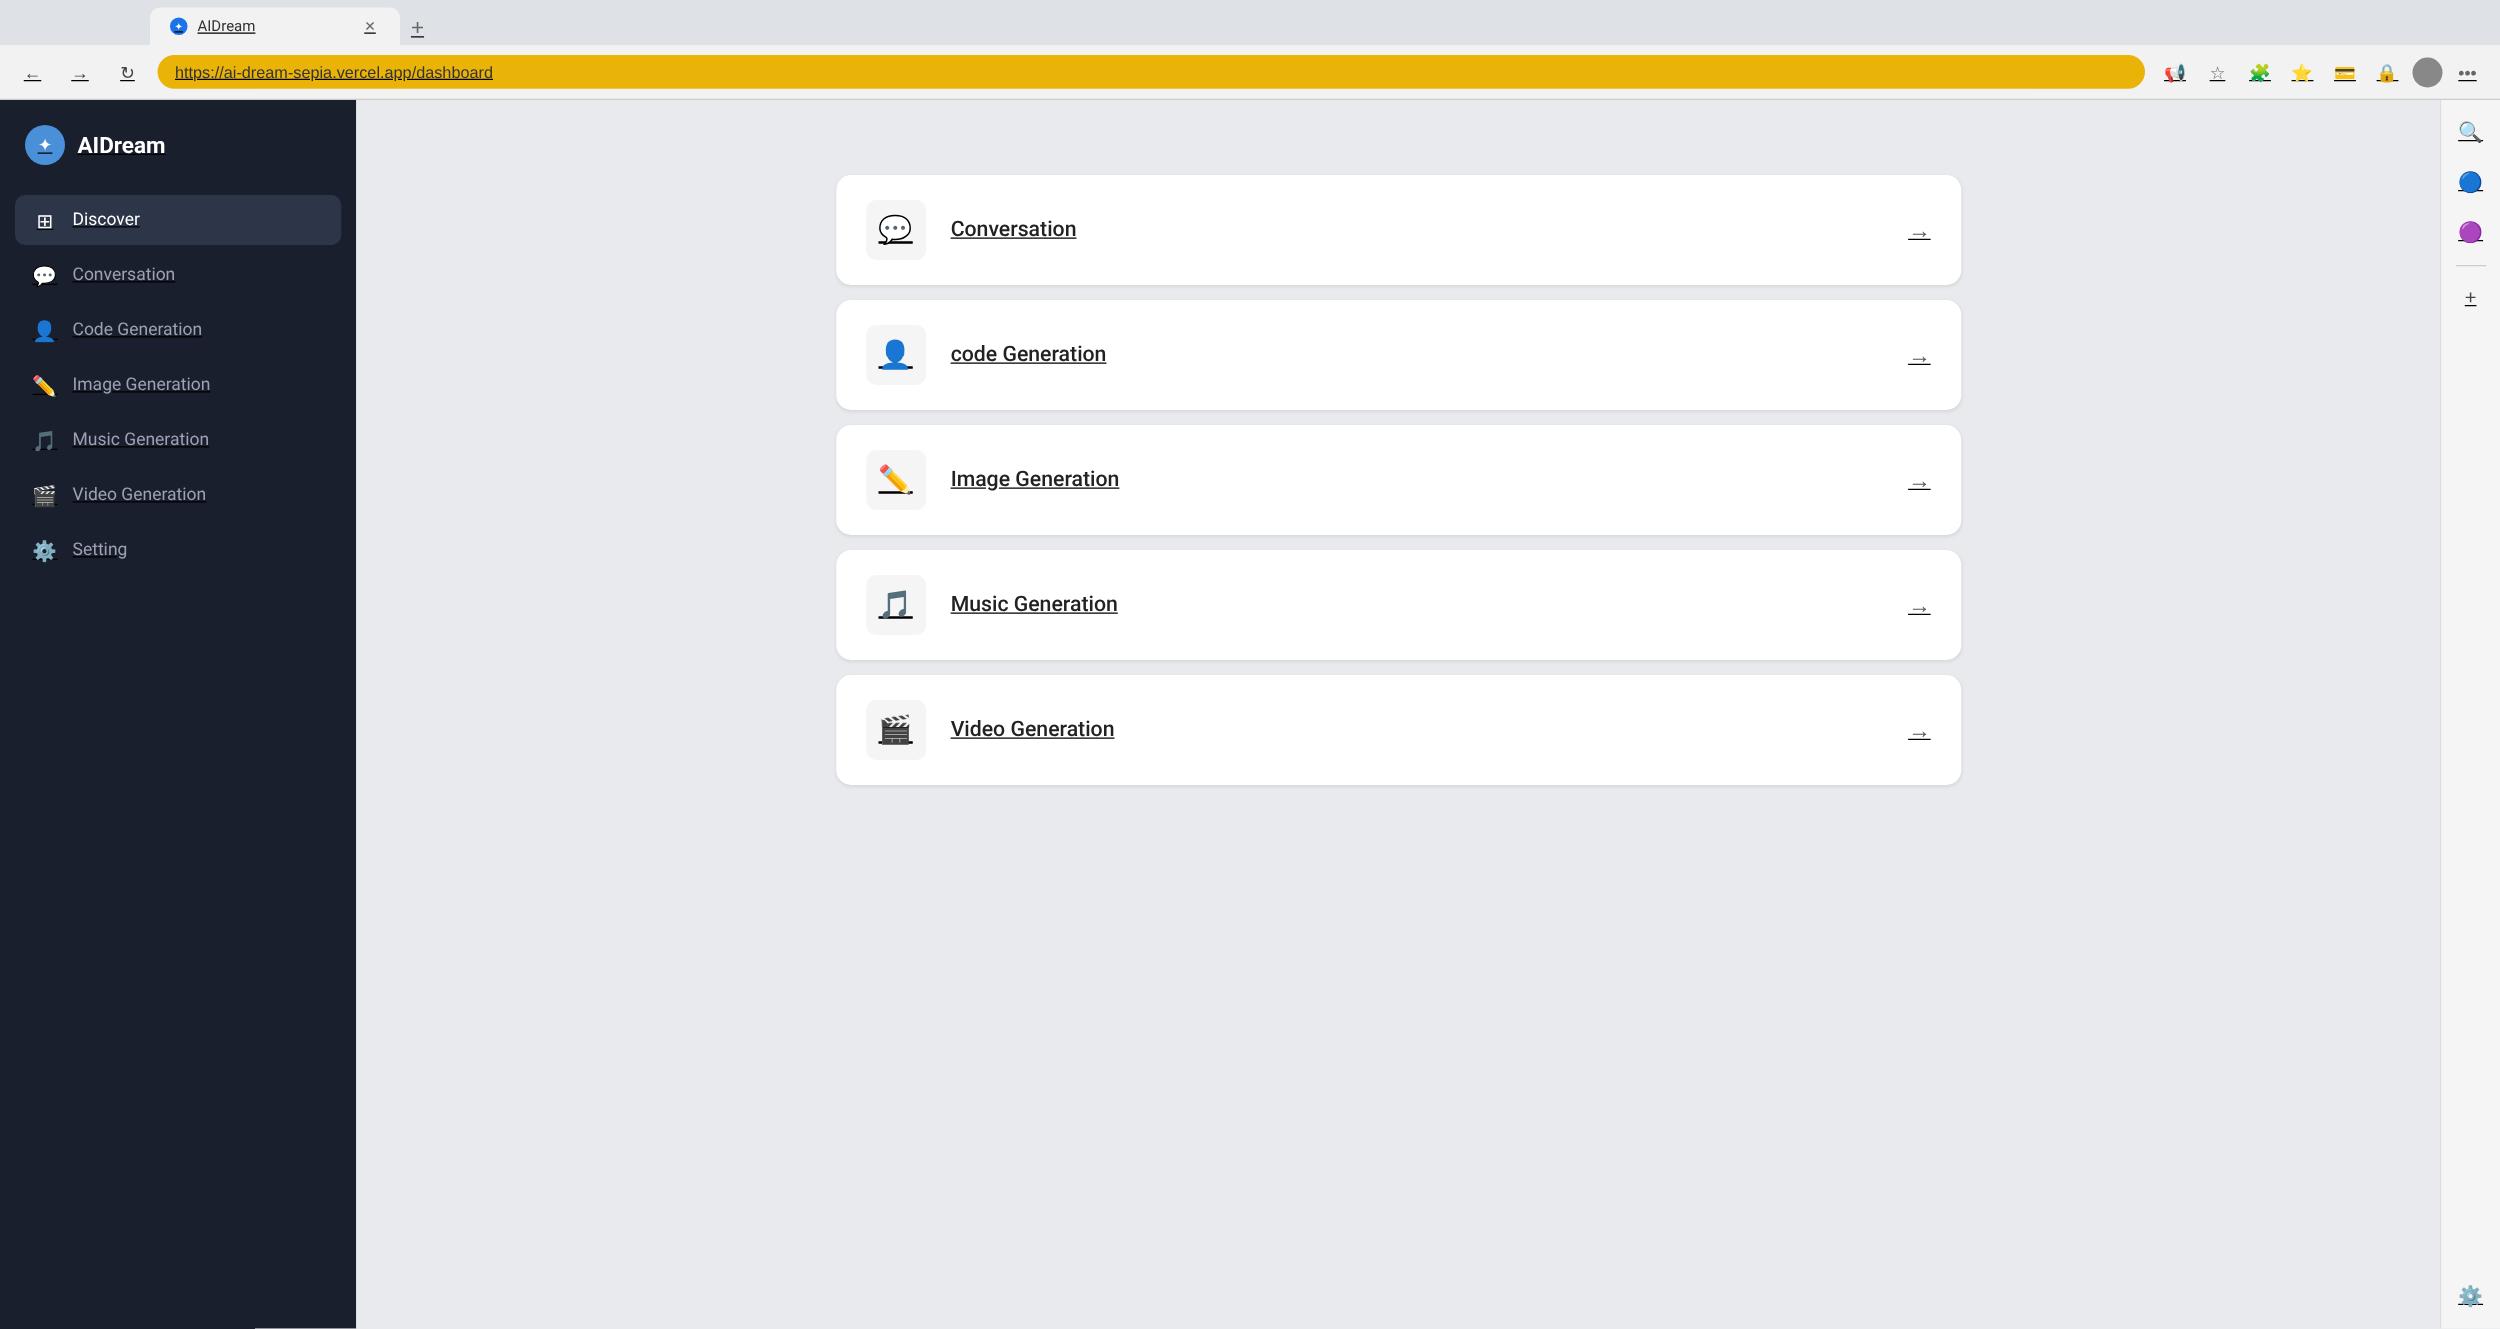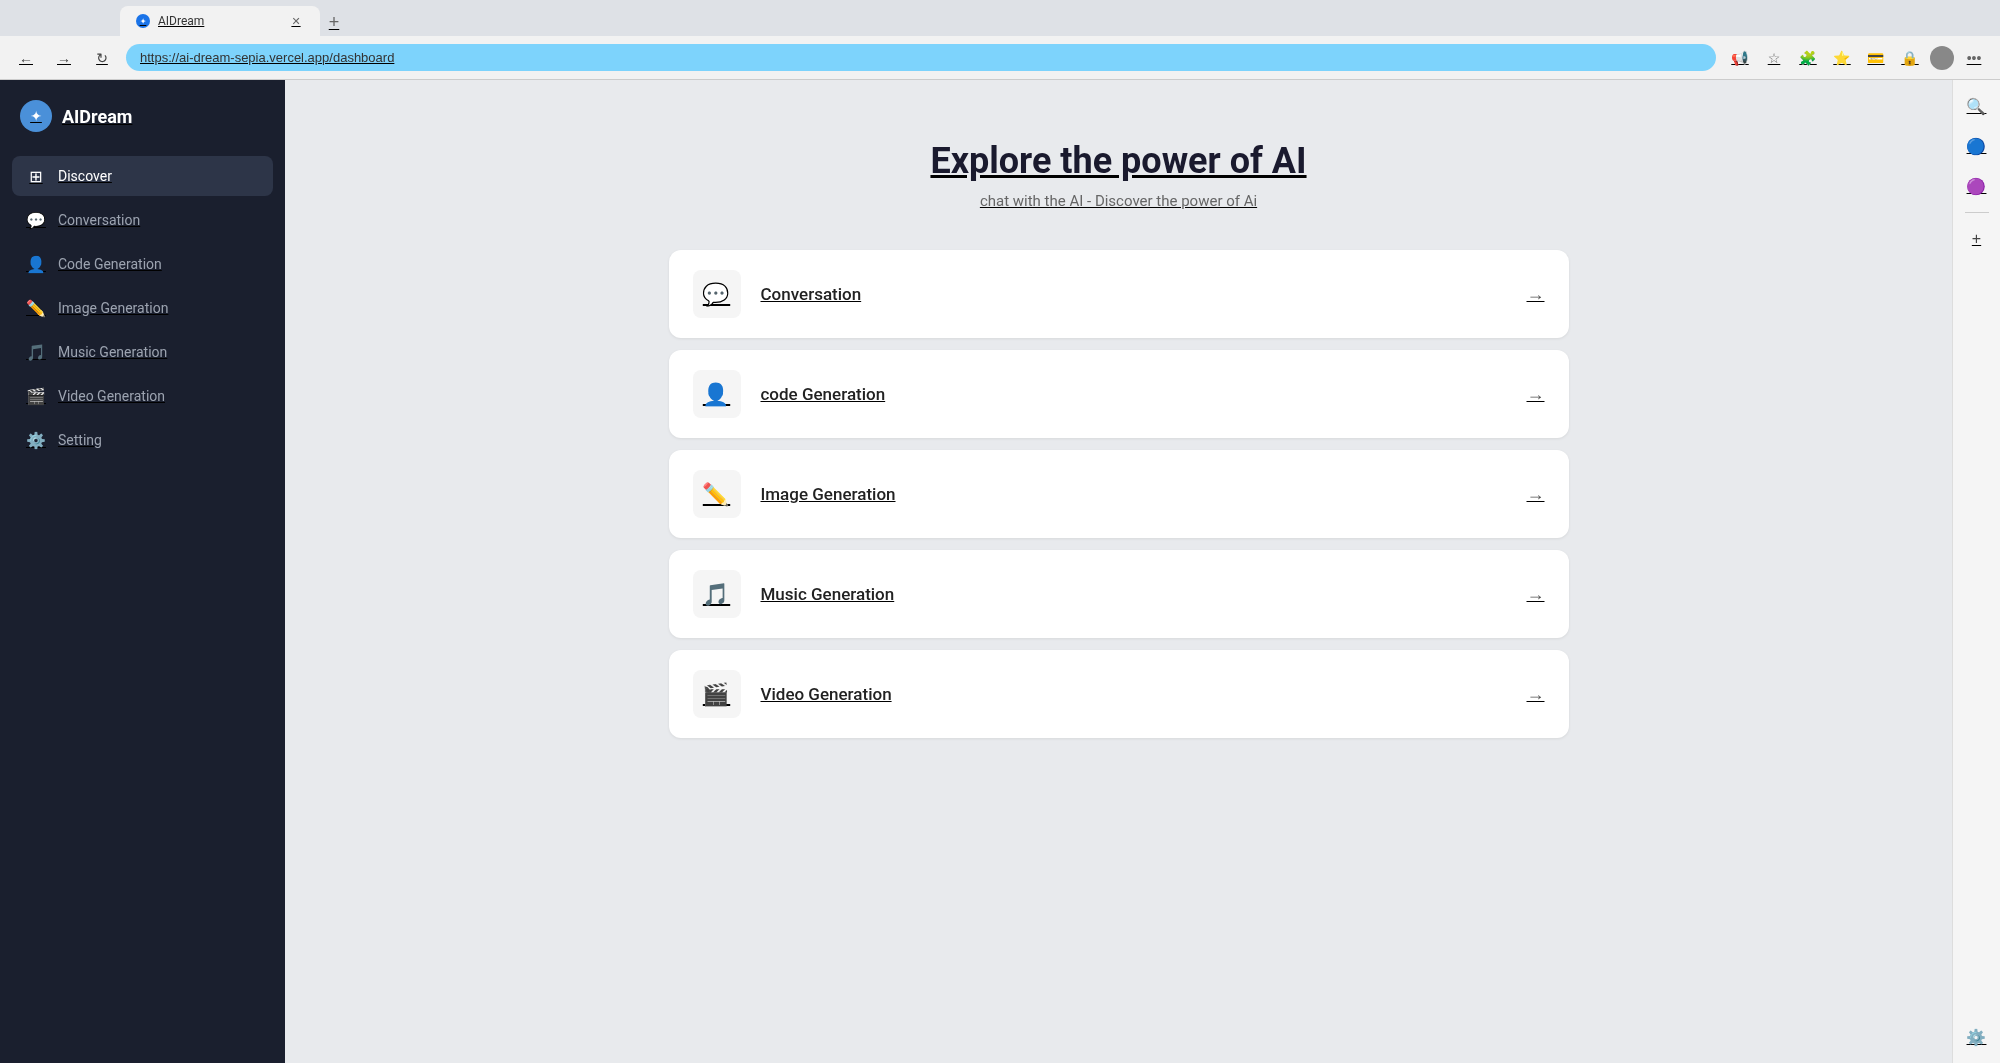--- a/index.html
+++ b/index.html
@@ -8,21 +8,21 @@
     
     .browser-wrapper { display: flex; flex-direction: column; width: 100%; height: 100%; text-decoration: underline; }
     .tab-bar { background: #dee1e6; display: flex; align-items: flex-end; padding: 0 0 0 120px; height: 36px; }
     .tab { background: #f2f2f2; border-radius: 8px 8px 0 0; padding: 0 16px; height: 30px; display: flex; align-items: center; gap: 8px; font-size: 12px; color: #333; min-width: 200px; position: relative; }
     .tab .tab-favicon { width: 14px; height: 14px; background: #1a73e8; border-radius: 50%; display: flex; align-items: center; justify-content: center; }
     .tab .tab-favicon::after { content: '✦'; color: white; font-size: 8px; }
     .tab .tab-close { margin-left: auto; width: 16px; height: 16px; border-radius: 50%; border: none; background: transparent; cursor: pointer; font-size: 11px; color: #666; display: flex; align-items: center; justify-content: center; }
     .tab-new { width: 28px; height: 28px; border: none; background: transparent; cursor: pointer; font-size: 18px; color: #666; display: flex; align-items: center; justify-content: center; }
     .address-bar { background: #f2f2f2; height: 44px; display: flex; align-items: center; padding: 0 12px; gap: 10px; border-bottom: 1px solid #ccc; }
     .nav-btn { width: 28px; height: 28px; border: none; background: transparent; cursor: pointer; border-radius: 50%; font-size: 14px; color: #444; display: flex; align-items: center; justify-content: center; }
-    .address-input { flex: 1; background: #7dd3fc; border: none; border-radius: 20px; padding: 6px 14px; font-size: 13px; color: #333; outline: none; }
+    .address-input { flex: 1; background: #eab308; border: none; border-radius: 20px; padding: 6px 14px; font-size: 13px; color: #333; outline: none; }
     .address-right { display: flex; gap: 6px; align-items: center; }
     .addr-icon { width: 28px; height: 28px; border: none; background: transparent; cursor: pointer; border-radius: 50%; font-size: 14px; color: #666; display: flex; align-items: center; justify-content: center; }
     .profile-circle { width: 24px; height: 24px; border-radius: 50%; background: #888; overflow: hidden; cursor: pointer; }
     
     
     .browser-content { display: flex; flex: 1; overflow: hidden; }
     
     
     .sidebar { width: 285px; background: #1a1f2e; color: #fff; display: flex; flex-direction: column; flex-shrink: 0; }
     .sidebar-logo { padding: 20px 20px 16px; display: flex; align-items: center; gap: 10px; }
@@ -117,24 +117,20 @@
           <span>Video Generation</span>
         </div>
         <div class="nav-item">
           <span class="nav-icon">⚙️</span>
           <span>Setting</span>
         </div>
       </nav>
     </div>
 
     <main class="main-content">
-      <div class="page-header">
-        <h1 class="page-title">Explore the power of AI</h1>
-        <p class="page-subtitle">chat with the AI - Discover the power of Ai</p>
-      </div>
 
       <div class="cards-container">
 
         <div class="feature-card">
           <div class="card-icon-wrap">
             <span>💬</span>
           </div>
           <span class="card-title">Conversation</span>
           <span class="card-arrow">→</span>
         </div>

